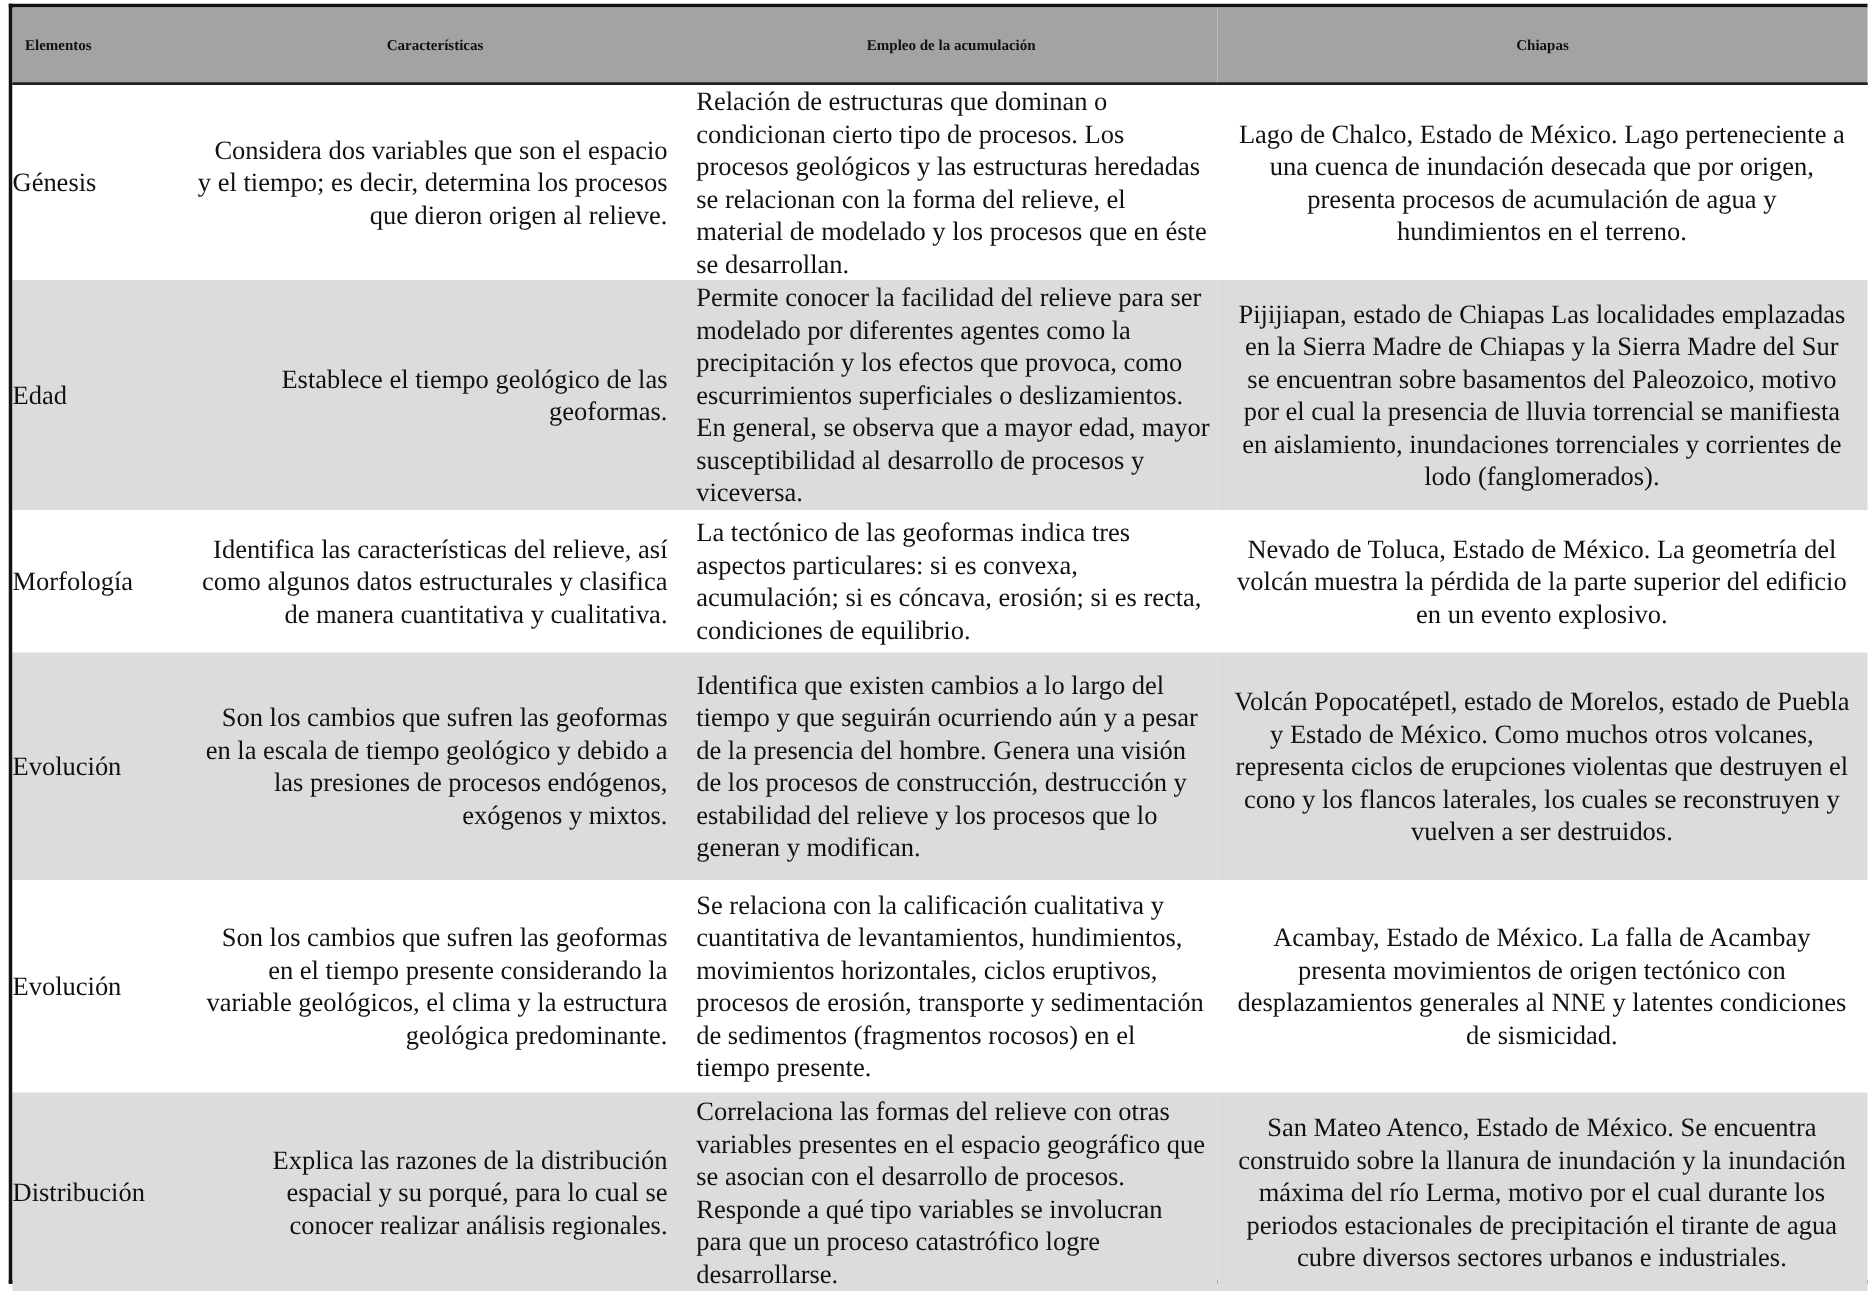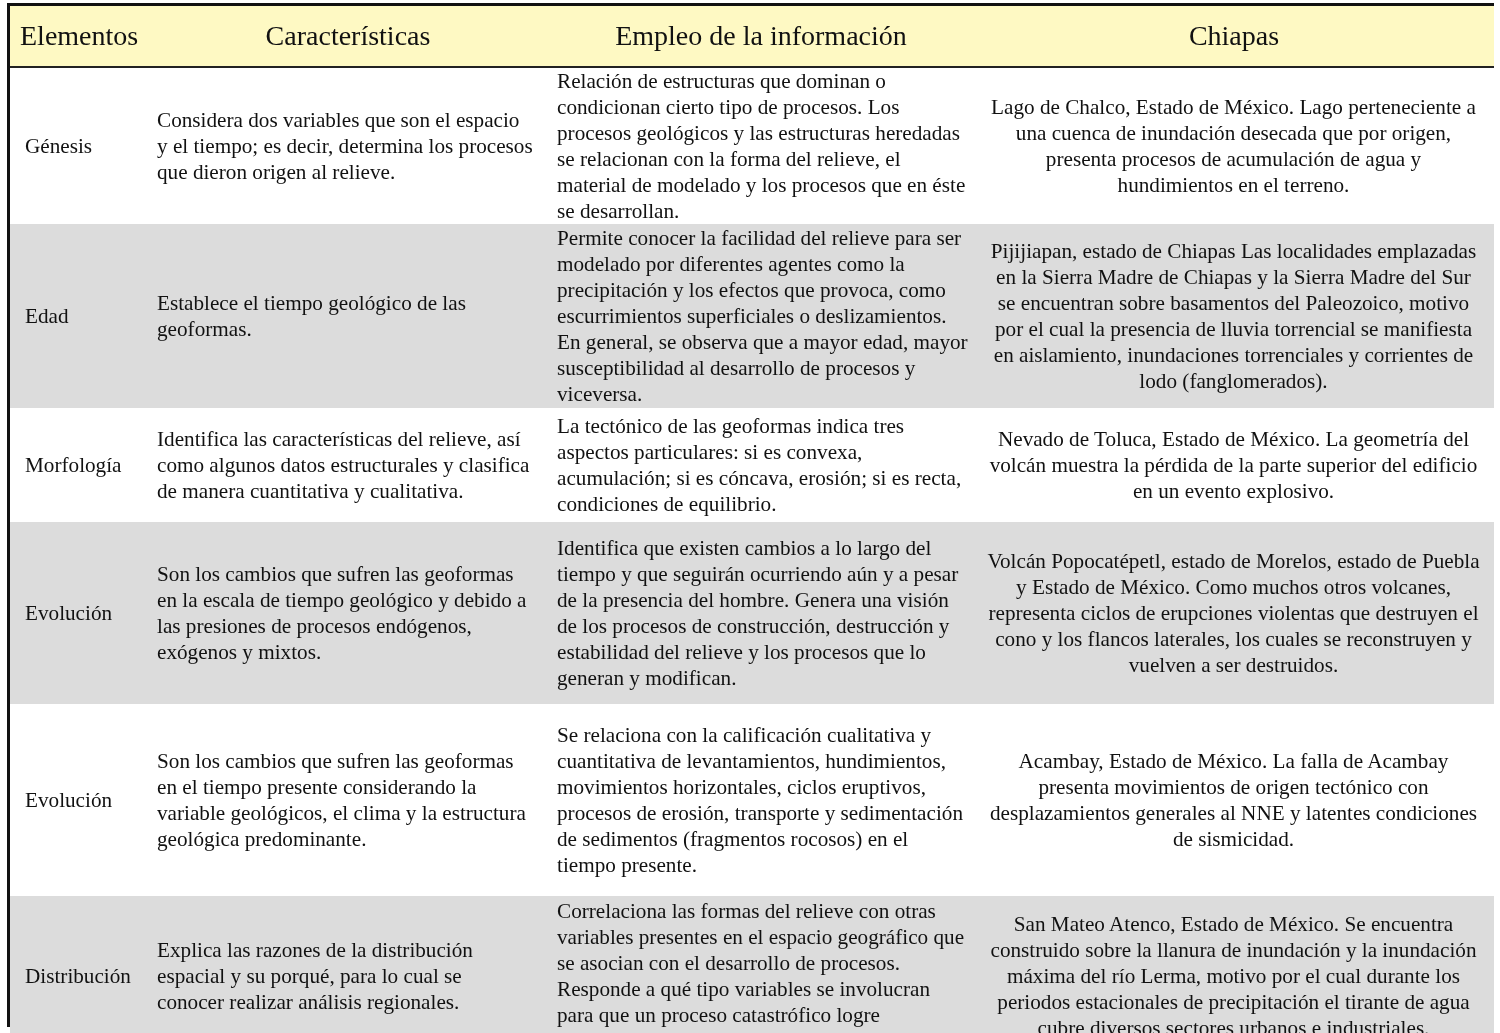--- a/index.html
+++ b/index.html
@@ -34,70 +34,70 @@
       border-collapse: collapse;
       table-layout: fixed;
     }
     col.c0 { width: 138px; }
     col.c1 { width: 400px; }
     col.c2 { width: 426px; }
     col.c3 { width: 520px; }
 
     thead th {
       height: 60px;
-      font-weight: normal;
-      font-size: 28px;
+      font-weight: bold;
+      font-size: 12px;
       text-align: center;
       vertical-align: middle;
       border-bottom: 2px solid #222;
       padding: 0;
-      background: #fef9c3;
+      background: #a3a3a3;
     }
     thead th.first { text-align: left; padding-left: 10px; }
 
     tbody td {
       font-size: 21.2px;
       line-height: 26px;
       vertical-align: middle;
       padding: 0 4px 0 0;
       box-sizing: border-box;
       word-spacing: 0px;
     }
-    tbody td.el { padding-left: 15px; }
-    tbody td.car { padding-left: 9px; padding-right: 14px; }
+    tbody td.el { padding-left: 0; }
+    tbody td.car { padding-left: 9px; padding-right: 14px; text-align: right; }
     tbody td.emp { padding-left: 9px; padding-right: 6px; }
     tbody td.eje { padding-left: 13px; padding-right: 14px; text-align: center; }
 
     tr.shade td { background: #dcdcdc; }
     tr.plain td { background: #ffffff; }
 
     tr.r0 td { height: 131px; }
     tr.r1 td { height: 184px; }
     tr.r2 td { height: 114px; }
     tr.r3 td { height: 182px; }
-    tr.r4 td { height: 192px; }
+    tr.r4 td { height: 170px; }
     tr.r5 td { height: 159px; }
   </style>
 </head>
 <body>
 
 <div class="frame"></div>
 
 <table>
   <colgroup>
     <col class="c0">
       <col class="c1">
       <col class="c2">
       <col class="c3">
   </colgroup>
   <thead>
     <tr>
       <th class="first">Elementos</th>
       <th>Características</th>
-      <th>Empleo de la información</th>
+      <th>Empleo de la acumulación</th>
       <th>Chiapas</th>
     </tr>
   </thead>
   <tbody>
     <tr class="r0 plain">
       <td class="el">Génesis</td>
       <td class="car">Considera dos variables que son el espacio y el tiempo; es decir, determina los procesos que dieron origen al relieve.</td>
       <td class="emp">Relación de estructuras que dominan o condicionan cierto tipo de procesos. Los procesos geológicos y las estructuras heredadas se relacionan con la forma del relieve, el material de modelado y los procesos que en éste se desarrollan.</td>
       <td class="eje">Lago de Chalco, Estado de México. Lago perteneciente a una cuenca de inundación desecada que por origen, presenta procesos de acumulación de agua y hundimientos en el terreno.</td>
     </tr>

